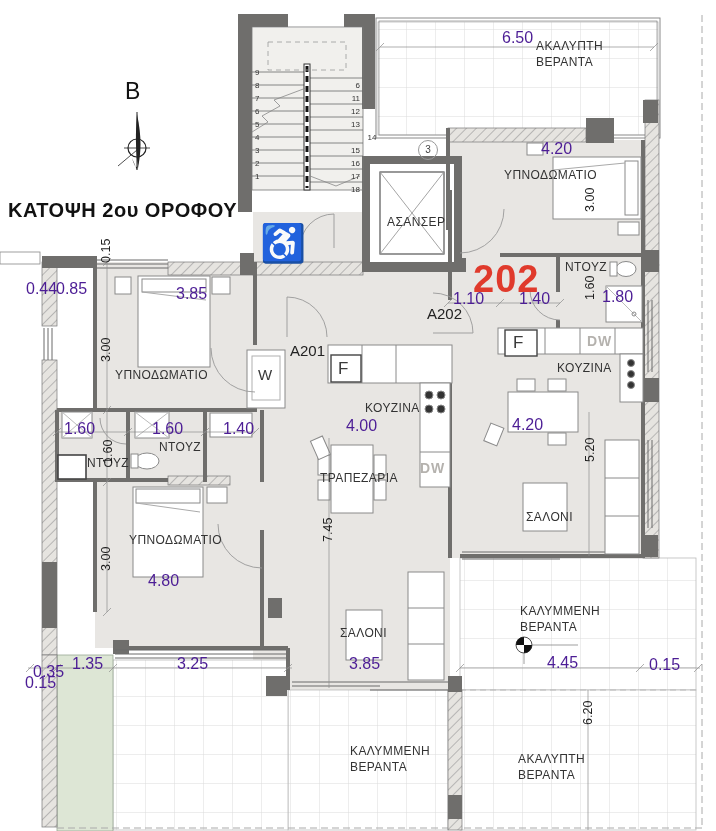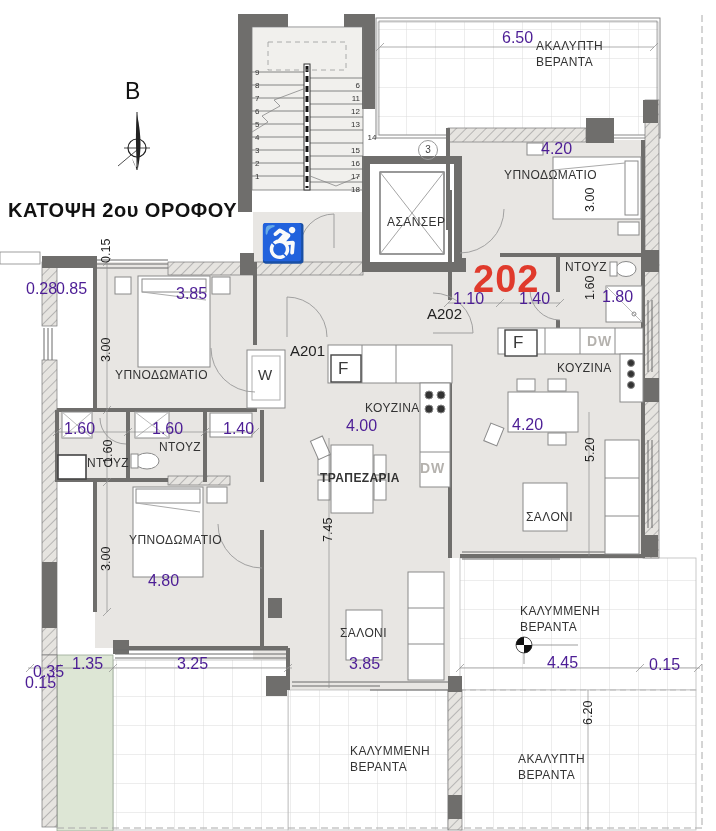--- a/index.html
+++ b/index.html
@@ -338,21 +338,21 @@
   <div class="lbl" style="left:387px;top:215px;">ΑΣΑΝΣΕΡ</div>
   <div class="lbl" style="left:504px;top:168px;">ΥΠΝΟΔΩΜΑΤΙΟ</div>
   <div class="lbl" style="left:565px;top:260px;">ΝΤΟΥΖ</div>
   <div class="lbl" style="left:557px;top:361px;">ΚΟΥΖΙΝΑ</div>
   <div class="lbl" style="left:526px;top:510px;">ΣΑΛΟΝΙ</div>
   <div class="lbl" style="left:115px;top:368px;">ΥΠΝΟΔΩΜΑΤΙΟ</div>
   <div class="lbl" style="left:87px;top:456px;">ΝΤΟΥΖ</div>
   <div class="lbl" style="left:159px;top:440px;">ΝΤΟΥΖ</div>
   <div class="lbl" style="left:129px;top:533px;">ΥΠΝΟΔΩΜΑΤΙΟ</div>
   <div class="lbl" style="left:365px;top:401px;">ΚΟΥΖΙΝΑ</div>
-  <div class="lbl" style="left:320px;top:471px;font-weight:bold;">ΤΡΑΠΕΖΑΡΙΑ</div>
+  <div class="lbl" style="left:320px;top:471px;">ΤΡΑΠΕΖΑΡΙΑ</div>
   <div class="lbl" style="left:340px;top:626px;">ΣΑΛΟΝΙ</div>
 
   <div class="lbl two" style="left:536px;top:38px;">
     <span style="display:block">ΑΚΑΛΥΠΤΗ</span>
     <span style="display:block">ΒΕΡΑΝΤΑ</span>
   </div>
   <div class="lbl two" style="left:520px;top:603px;">
     <span style="display:block">ΚΑΛΥΜΜΕΝΗ</span>
     <span style="display:block">ΒΕΡΑΝΤΑ</span>
   </div>
@@ -372,21 +372,21 @@
   <div class="dw" style="left:587px;top:333px;">DW</div>
 
   <div class="gridmark">3</div>
   <div class="wheel">♿</div>
 
   <div class="dim" style="left:502px;top:29px;">6.50</div>
   <div class="dim" style="left:541px;top:140px;">4.20</div>
   <div class="dim" style="left:602px;top:288px;">1.80</div>
   <div class="dim" style="left:453px;top:290px;">1.10</div>
   <div class="dim" style="left:519px;top:290px;">1.40</div>
-  <div class="dim" style="left:26px;top:280px;">0.28</div>
+  <div class="dim" style="left:26px;top:280px;">0.44</div>
   <div class="dim" style="left:56px;top:280px;">0.85</div>
   <div class="dim" style="left:176px;top:285px;">3.85</div>
   <div class="dim" style="left:64px;top:420px;">1.60</div>
   <div class="dim" style="left:152px;top:420px;">1.60</div>
   <div class="dim" style="left:223px;top:420px;">1.40</div>
   <div class="dim" style="left:346px;top:417px;">4.00</div>
   <div class="dim" style="left:148px;top:572px;">4.80</div>
   <div class="dim" style="left:349px;top:655px;">3.85</div>
   <div class="dim" style="left:512px;top:416px;">4.20</div>
   <div class="dim" style="left:547px;top:654px;">4.45</div>

